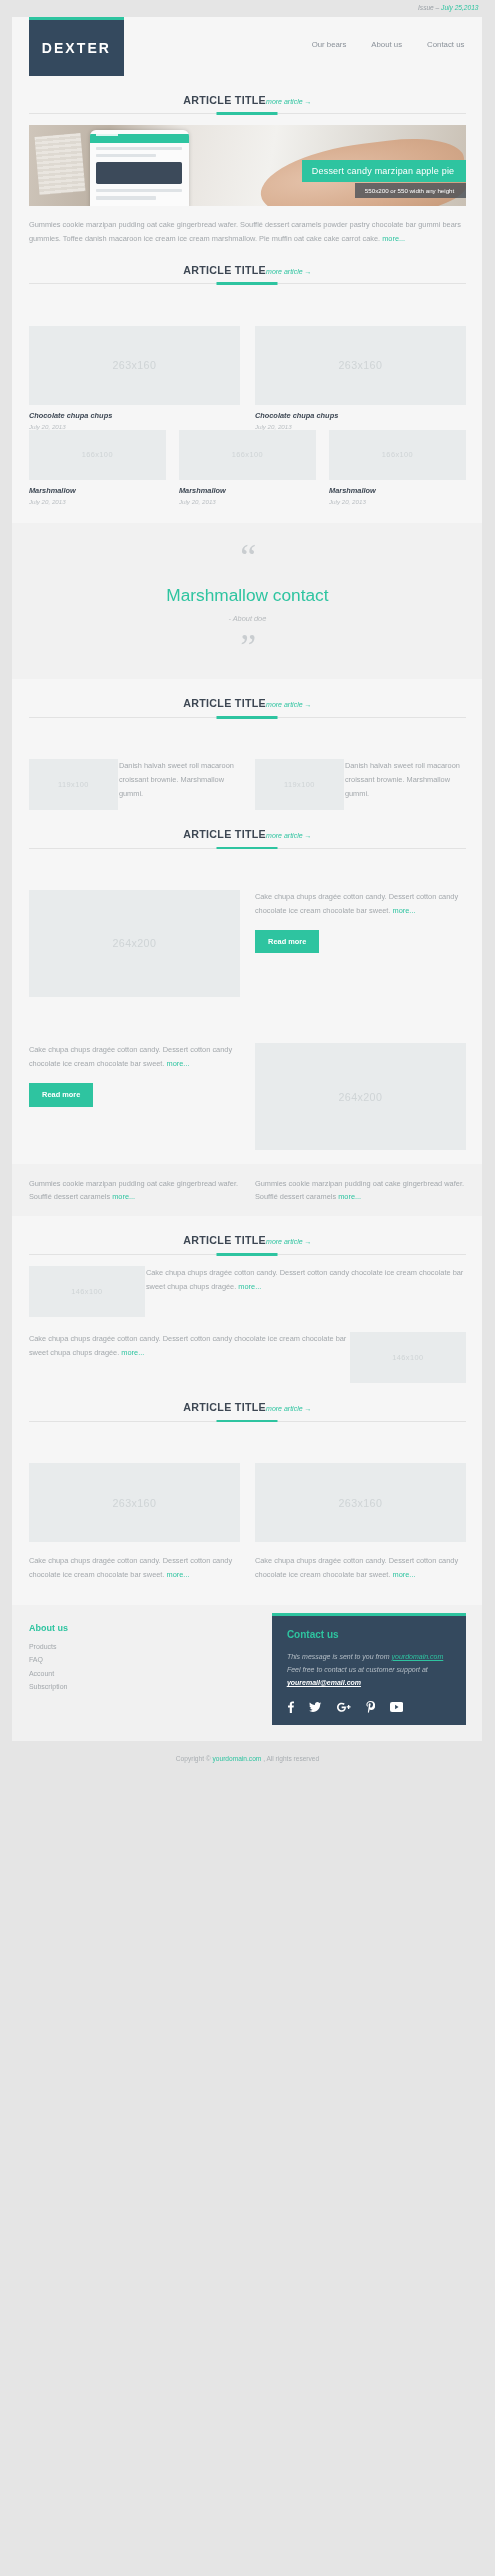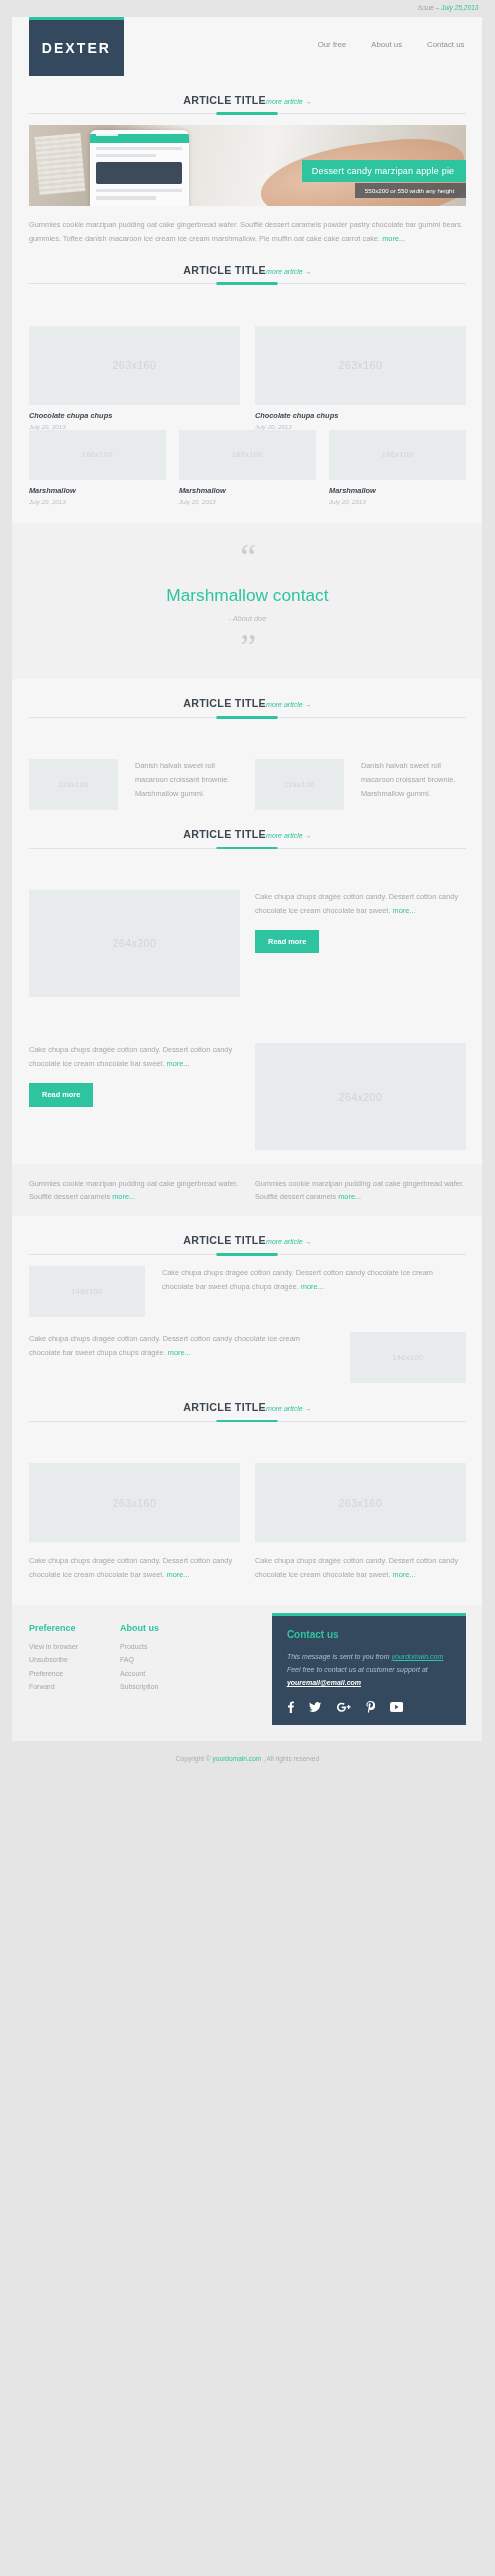--- a/index.html
+++ b/index.html
@@ -246,21 +246,21 @@
     display: inline-block;
     background: #2ec4a0;
     color: #ffffff;
     font-size: 7.4px;
     font-weight: bold;
     padding: 7.4px 13.2px;
     text-decoration: none;
     margin-top: 11.6px;
   }
 
-  .media { display: flex; gap: 17px; align-items: flex-start; }
+  .media { display: flex; gap: 1px; align-items: flex-start; }
   .media .ph { flex: 0 0 auto; }
   .media p { flex: 1; }
 
   .band {
     background: #f1f1f1;
     margin-top: 13.2px;
     padding: 13.2px 16.5px;
     display: flex;
     gap: 15px;
   }
@@ -326,21 +326,21 @@
   <span>Issue – </span><span class="date">July 25,2013</span>
 </div>
 
 <div class="wrap">
 
   <div class="header">
     <div class="logo-box">
       <span class="logo-text">DEXTER</span>
     </div>
     <div class="nav">
-      <a href="#">Our free</a>
+      <a href="#">Our bears</a>
       <a href="#">About us</a>
       <a href="#">Contact us</a>
     </div>
   </div>
 
   <div class="section">
     <div class="sec-head">
       <span class="sec-title">ARTICLE TITLE</span>
       <a href="#" class="more-article">more article →</a>
     </div>
@@ -492,27 +492,20 @@
       <div>
         <div class="ph" style="height:79px">263x160</div>
         <p class="body"><span>Cake chupa chups dragée cotton candy. Dessert cotton candy chocolate ice cream chocolate bar sweet. </span><a href="#" class="more">more...</a></p>
       </div>
     </div>
   </div>
 
   <div class="gap"></div>
 
   <div class="footer">
-    <div class="fcol">
-      <h4>Preference</h4>
-      <a href="#">View in browser</a>
-      <a href="#">Unsubscribe</a>
-      <a href="#">Preference</a>
-      <a href="#">Forward</a>
-    </div>
     <div class="fcol">
       <h4>About us</h4>
       <a href="#">Products</a>
       <a href="#">FAQ</a>
       <a href="#">Account</a>
       <a href="#">Subscription</a>
     </div>
 
     <div class="contact">
       <h4>Contact us</h4>

